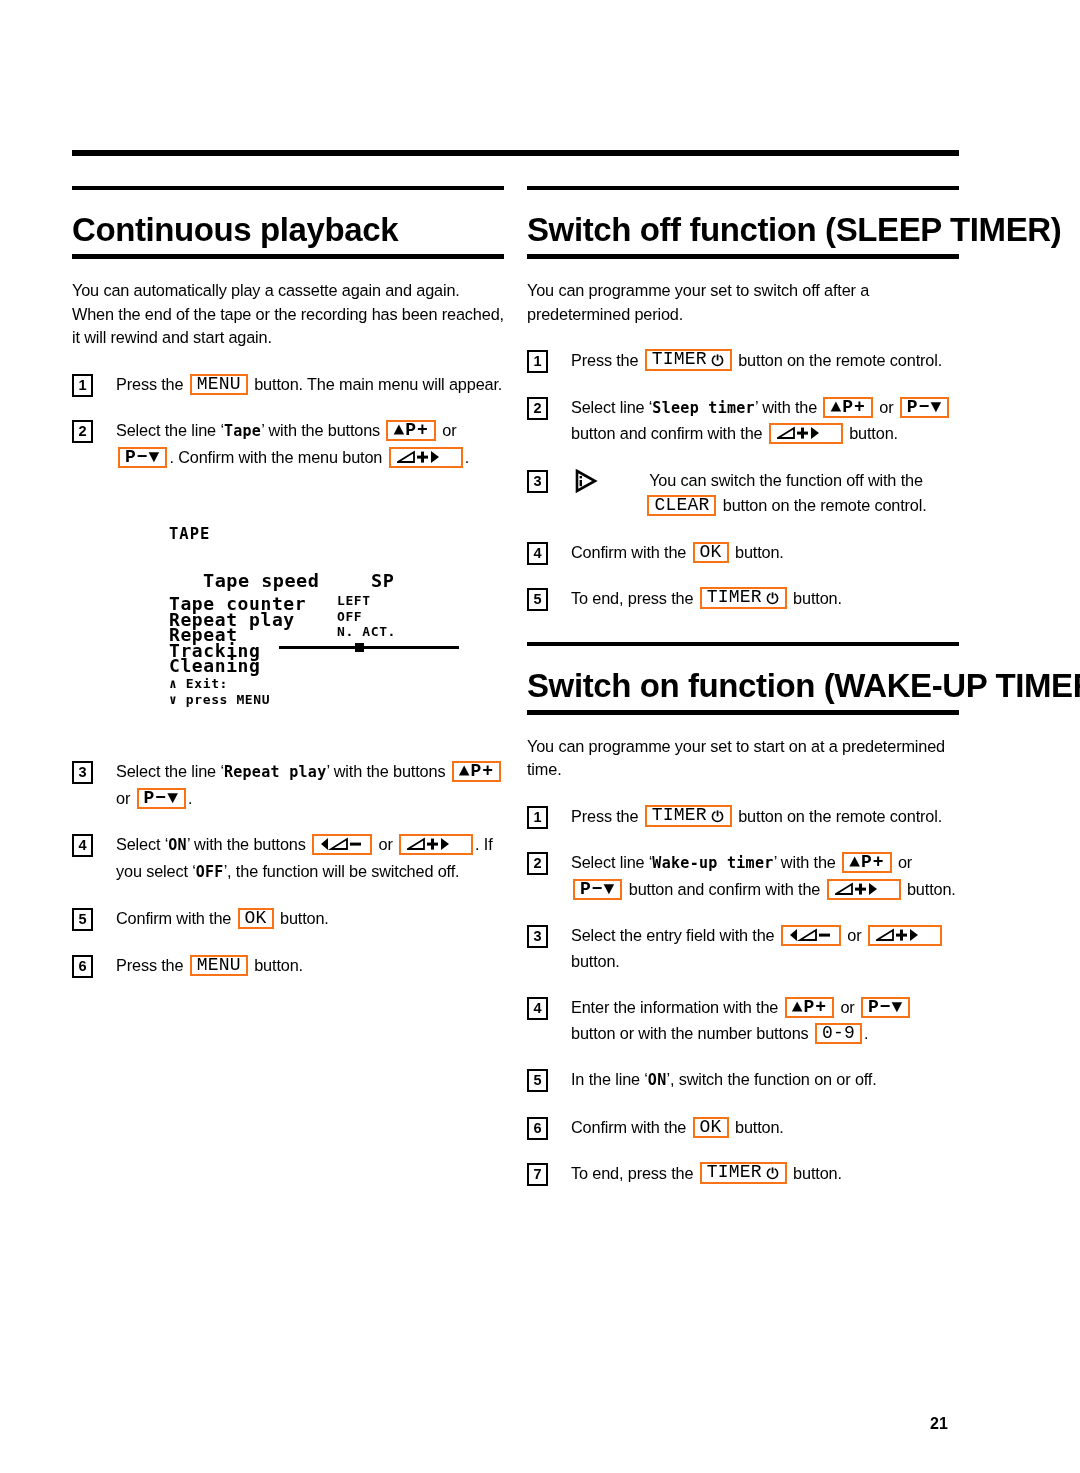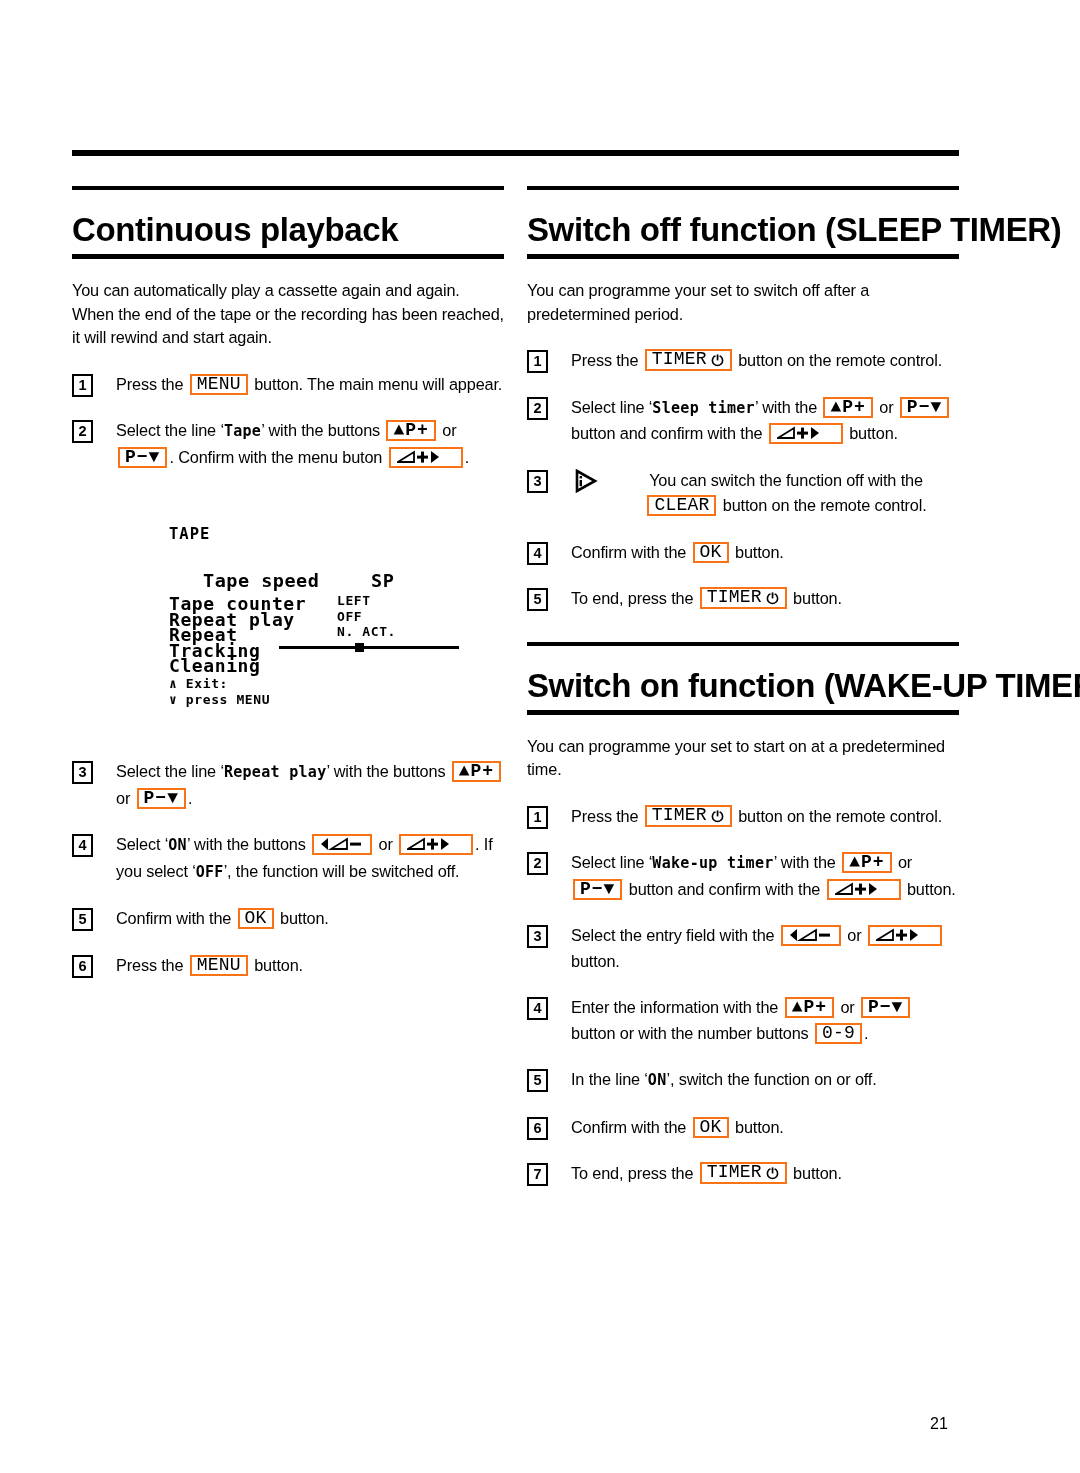--- a/index.html
+++ b/index.html
@@ -228,21 +228,21 @@
     line-height: 15.5px;
     white-space: pre;
   }
 
   
   .page-number {
     position: absolute;
     left: 930px;
     top: 1415px;
     font-size: 16px;
-    font-weight: normal;
+    font-weight: bold;
   }
 </style>
 </head>
 <body>
 
 <div class="page">
 
   <div class="top-rule"></div>
 
   <div class="col col-left">

